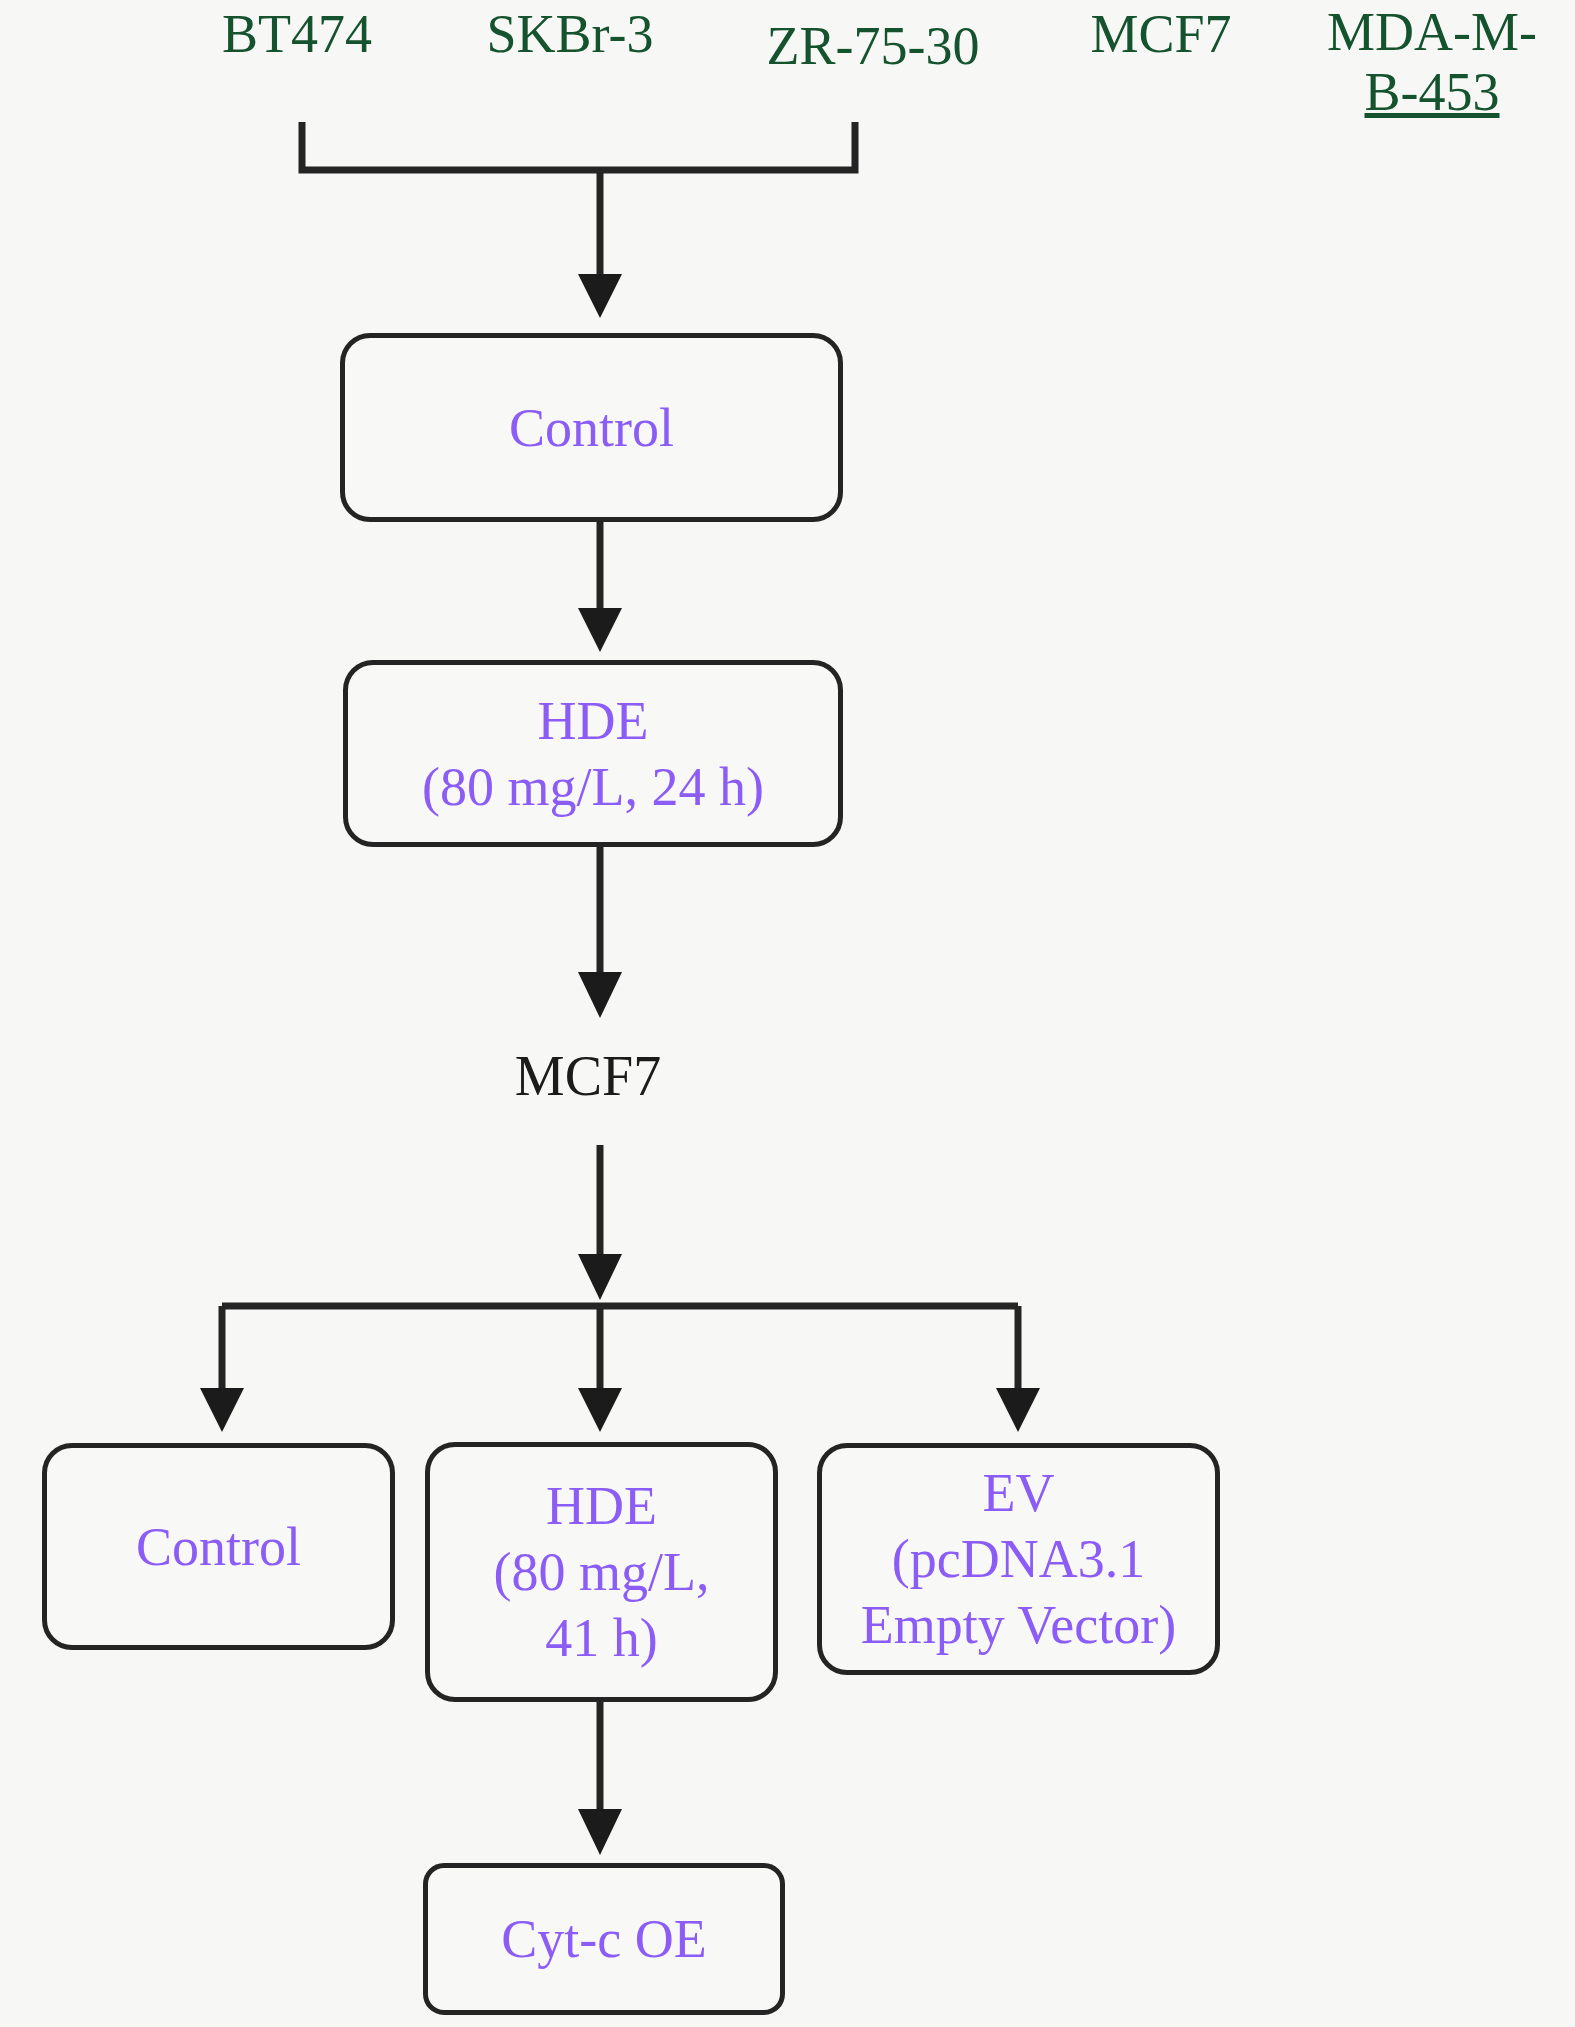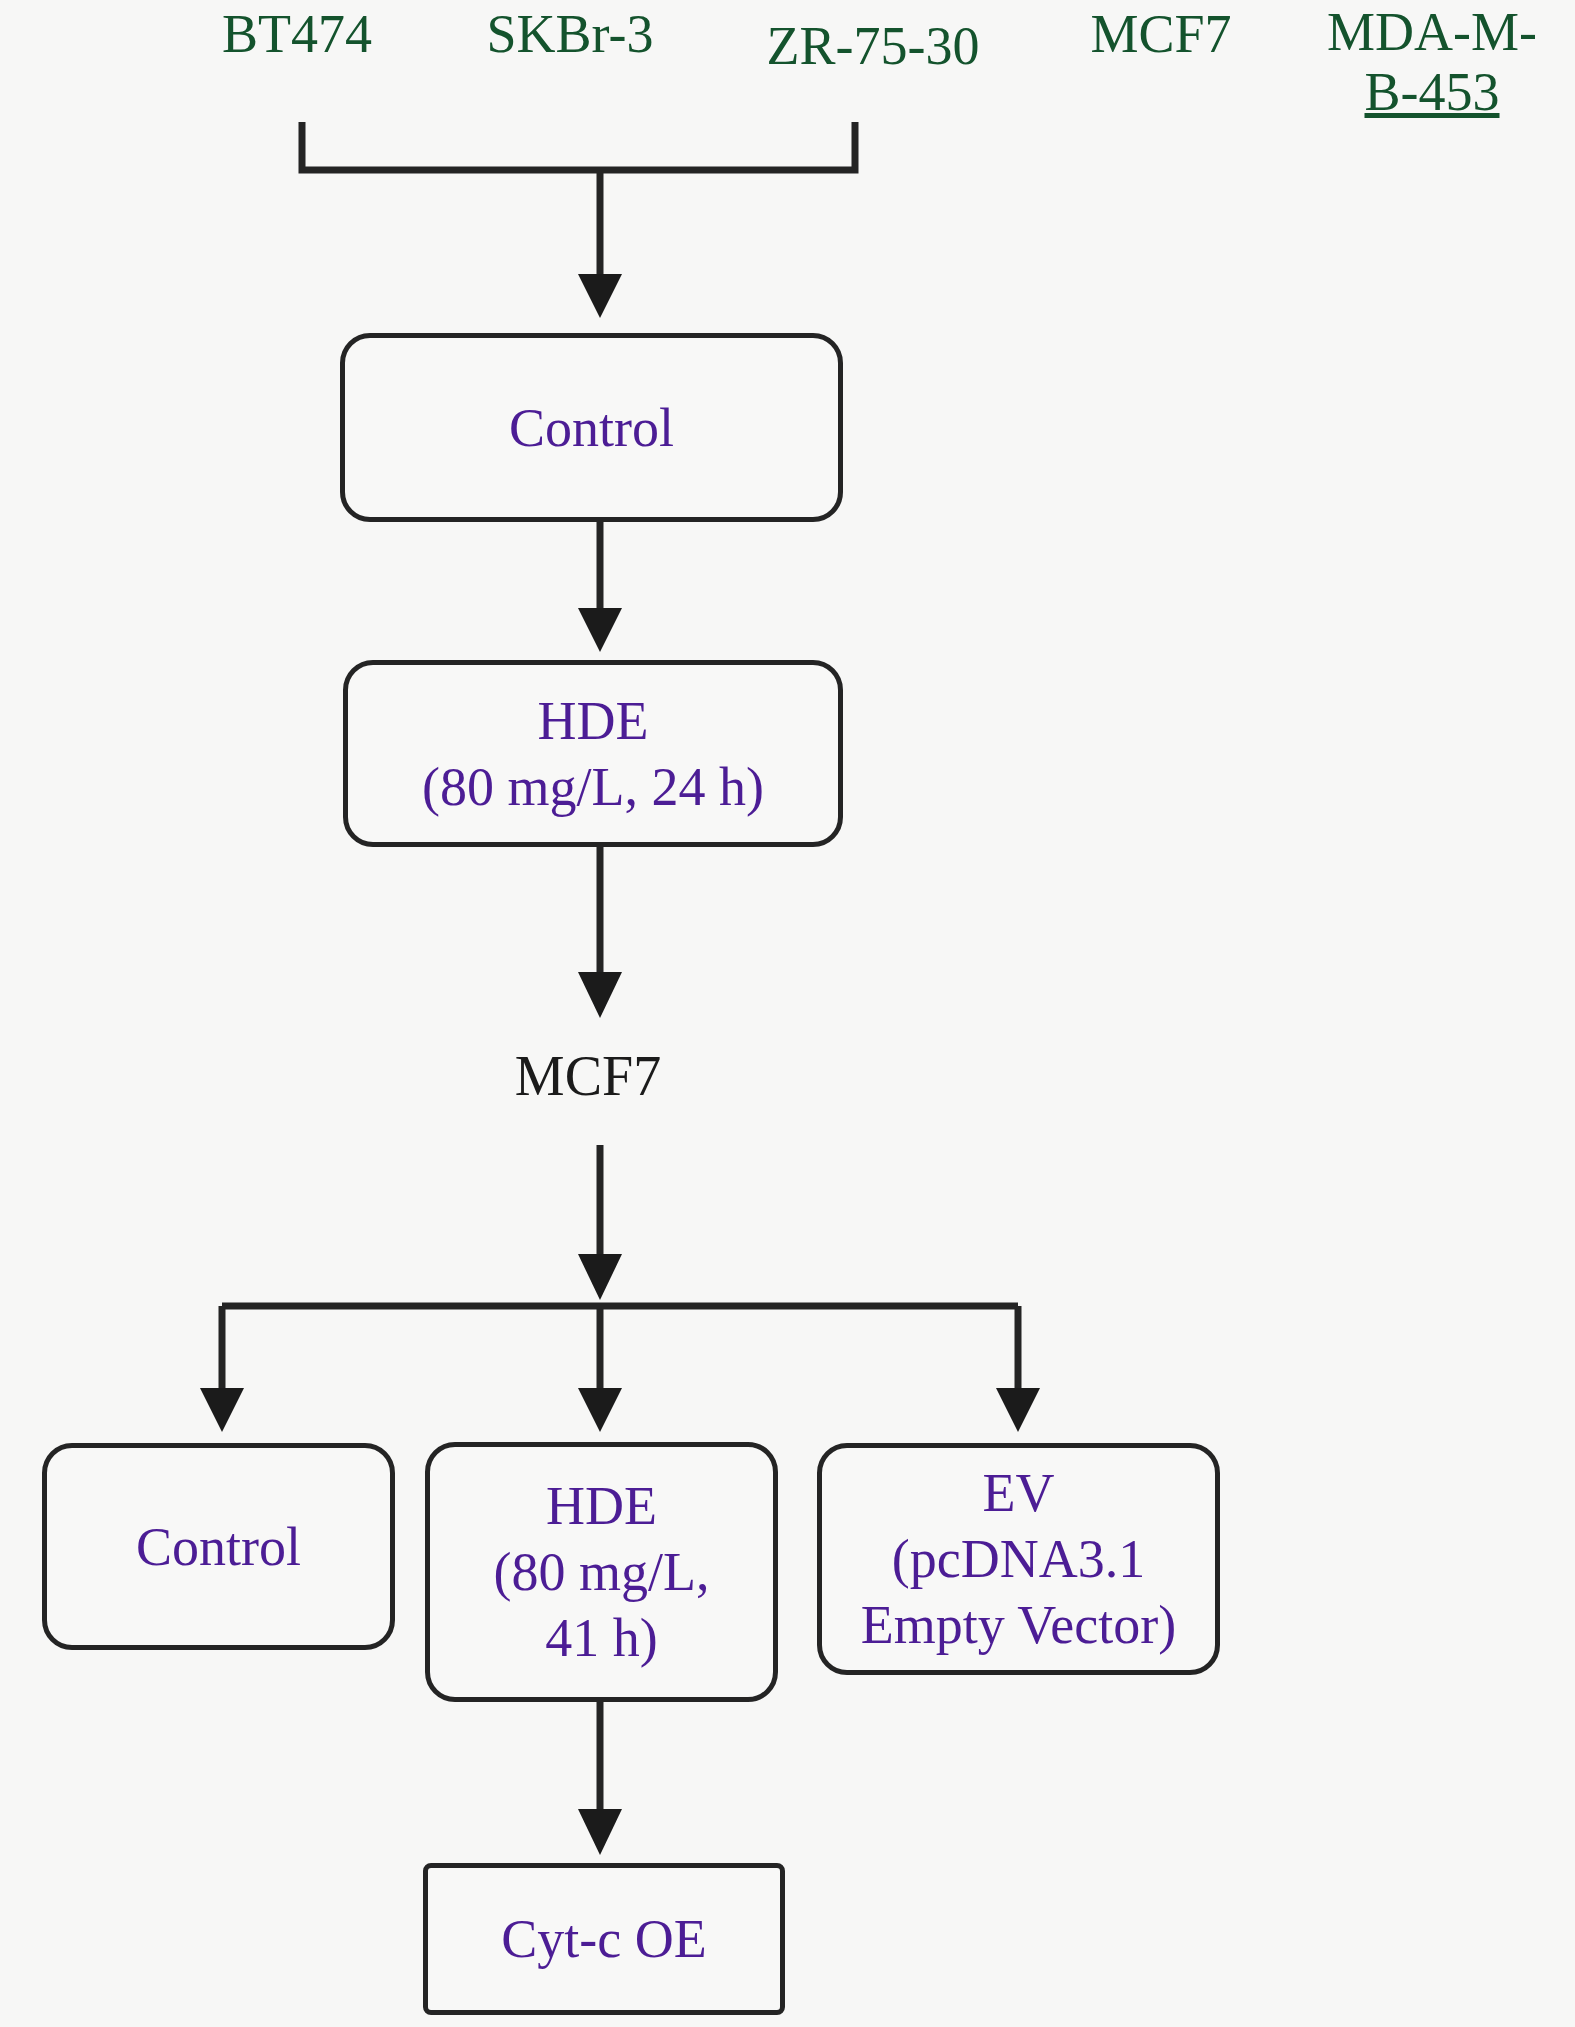--- a/index.html
+++ b/index.html
@@ -1,21 +1,21 @@
 <!DOCTYPE html>
 <html><head>
 <meta charset="utf-8">
 <style>
   html,body{margin:0;padding:0;}
   body{background:#f7f7f6;font-family:"Liberation Serif","DejaVu Serif",serif;}
   .canvas{position:relative;width:1575px;height:2027px;background:#f7f7f6;overflow:hidden;}
   .wires{position:absolute;left:0;top:0;width:1575px;height:2027px;}
   .node{position:absolute;box-sizing:border-box;border:5px solid #242424;border-radius:30px;
         background:#f8f8f7;display:flex;flex-direction:column;align-items:center;justify-content:center;
-        text-align:center;font-size:54px;line-height:66px;color:#4c1d95;}
+        text-align:center;font-size:54px;line-height:66px;color:#8b5cf6;}
   .toplabel{position:absolute;transform:translateX(-50%);font-size:54px;line-height:60px;
         color:#14532d;white-space:nowrap;text-align:center;}
   .nodelabel{position:absolute;transform:translateX(-50%);font-size:56px;line-height:60px;
         color:#1b1b1b;white-space:nowrap;text-align:center;}
 </style>
 </head>
 <body>
 
 <div class="canvas">
 
@@ -79,17 +79,17 @@
     <span>(80 mg/L,</span>
     <span>41 h)</span>
   </div>
 
   <div class="node" style="left:817px;top:1443px;width:403px;height:232px;">
     <span>EV</span>
     <span>(pcDNA3.1</span>
     <span>Empty Vector)</span>
   </div>
 
-  <div class="node" style="left:423px;top:1863px;width:362px;height:152px;border-radius:8px;">
+  <div class="node" style="left:423px;top:1863px;width:362px;height:152px;border-radius:21px;">
     <span>Cyt-c OE</span>
   </div>
 
 </div>
 
 </body></html>

